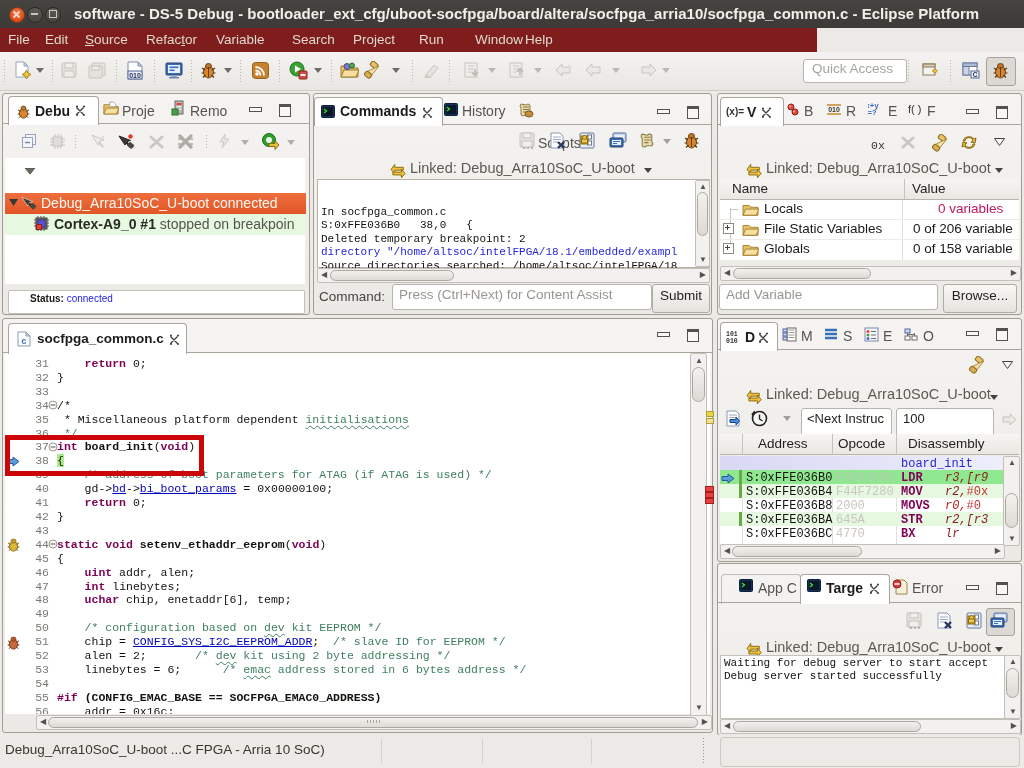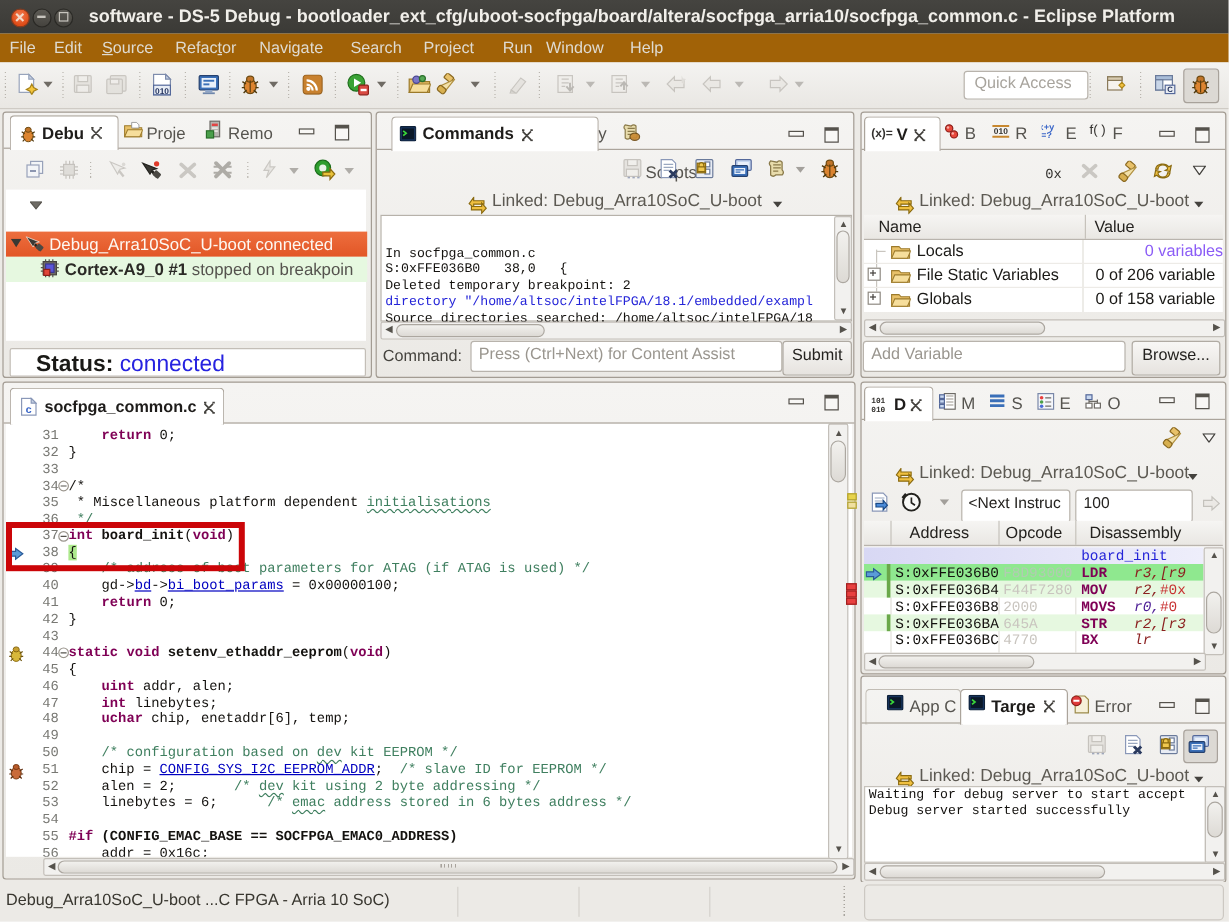--- a/index.html
+++ b/index.html
@@ -2,21 +2,21 @@
 <html><head>
 <meta charset="utf-8">
 <style>
 html,body{margin:0;padding:0;}
 #root{position:relative;width:1024px;height:768px;overflow:hidden;
   font-family:"Liberation Sans",sans-serif;background:#ECEAE6;}
 .abs{position:absolute;}
 .mono{font-family:"Liberation Mono",monospace;}
 #titlebar{left:0;top:0;width:1024px;height:28px;
   background:linear-gradient(#454440,#3B3A36);color:#F2F0EA;}
-#menubar{left:0;top:28px;width:1024px;height:24px;background:#a16207;color:#DFDBD2;}
+#menubar{left:0;top:28px;width:817px;height:24px;background:#7f1d1d;color:#DFDBD2;}
 .menuitem{position:absolute;top:4px;font-size:13.5px;}
 #toolbar{left:0;top:52px;width:1024px;height:38px;
   background:linear-gradient(#F4F3F1,#E9E7E3);border-bottom:1px solid #CFCBC5;}
 .tsep{position:absolute;top:8px;width:1px;height:22px;
   background:repeating-linear-gradient(to bottom,#b9b5ae 0 1px,transparent 1px 3px);}
 .panel{position:absolute;border:1px solid #A39C93;border-radius:3px;
   background:linear-gradient(#F5F4F2,#EBE9E5);}
 .pcontent{position:absolute;background:#fff;border:1px solid #B7B2AA;}
 .tab{position:absolute;top:3px;height:26px;font-size:14px;color:#3C3A36;}
 .atab{position:absolute;top:2px;height:28px;background:#fff;
@@ -57,25 +57,25 @@
   <div class="abs" style="left:45px;top:7px;width:14px;height:14px;border-radius:50%;
     background:linear-gradient(#5D5B55,#45433E);border:1px solid #2A2925;"></div>
   <div class="abs" style="left:49px;top:10px;width:6px;height:6px;border:1.5px solid #C8C5BE;"></div>
   <div class="abs" style="left:74px;top:5px;font-size:15px;font-weight:bold;color:#F1EFEA;letter-spacing:0px;">software - DS-5 Debug - bootloader_ext_cfg/uboot-socfpga/board/altera/socfpga_arria10/socfpga_common.c - Eclipse Platform</div>
 </div>
 <div class="abs" id="menubar">
   <div class="menuitem" style="left:8px;">File</div>
   <div class="menuitem" style="left:45px;">Edit</div>
   <div class="menuitem" style="left:85px;"><span style="text-decoration:underline">S</span>ource</div>
   <div class="menuitem" style="left:146px;">Refac<span style="text-decoration:underline">t</span>or</div>
-  <div class="menuitem" style="left:216px;">Navigate</div>
+  <div class="menuitem" style="left:216px;">Variable</div>
   <div class="menuitem" style="left:292px;">Search</div>
   <div class="menuitem" style="left:353px;">Project</div>
   <div class="menuitem" style="left:419px;">Run</div>
-  <div class="menuitem" style="left:455px;">Window</div>
+  <div class="menuitem" style="left:475px;">Window</div>
   <div class="menuitem" style="left:525px;">Help</div>
 </div>
 <div class="abs" id="toolbar">
   <div class="tsep" style="left:4px;"></div>
   <svg class="ibtn" style="left:14px;top:9px;" width="18" height="18" viewBox="0 0 18 18">
     <path d="M2 1 h8 l4 4 v11 H2z" fill="#fff" stroke="#98a4bc"></path>
     <path d="M10 1 l4 4 h-4z" fill="#C9D4E6" stroke="#98a4bc"></path>
     <path d="M12.5 9 l1.5 3 3 1.5 -3 1.5 -1.5 3 -1.5-3 -3-1.5 3-1.5z" fill="#F5C63C" stroke="#A8841A"></path>
   </svg>
   <svg class="ibtn" style="left:36px;top:16px;" width="8" height="6">
@@ -310,26 +310,26 @@
   <div class="abs" style="left:2px;top:120px;width:301px;height:21px;background:#E6F8E0;overflow:hidden;">
     <div class="abs" style="left:49px;top:2px;font-size:14px;color:#2B2A26;white-space:nowrap;"><b>Cortex-A9_0 #1</b> <span style="color:#55534E;">stopped on breakpoin</span></div>
   </div>
   <svg class="abs" style="left:30px;top:121px;" width="17" height="17" viewBox="0 0 17 17">
     <rect x="3" y="3" width="11" height="11" fill="#6E6B66" stroke="#44423E"></rect>
     <path d="M5 1v2M8 1v2M11 1v2M5 14v2M8 14v2M11 14v2M1 5h2M1 8h2M1 11h2M14 5h2M14 8h2M14 11h2" stroke="#55524C"></path>
     <rect x="5" y="5" width="7" height="7" fill="#5A55D8" stroke="#3A3690"></rect>
     <rect x="3.5" y="9.5" width="5" height="5" fill="#E04438" stroke="#8E1F1A"></rect>
   </svg>
   <div class="abs" style="left:5px;top:196px;width:295px;height:22px;background:#fff;border:1px solid #C3BEB7;border-radius:2px;"></div>
-  <div class="abs" style="left:27px;top:199px;font-size:19px;color:#1A1916;"><b>Status:</b> <span style="color:#2622E0;">connected</span></div>
+  <div class="abs" style="left:27px;top:199px;font-size:10px;color:#1A1916;"><b>Status:</b> <span style="color:#2622E0;">connected</span></div>
 </div>
 
 <div class="panel" style="left:313px;top:93px;width:397px;height:220px;">
   <div class="tabline" style="top:30px;"></div>
-  <div class="atab" style="left:12px;width:127px;top:3px;height:28px;padding-left:44px;">
+  <div class="atab" style="left:0;width:127px;top:3px;height:28px;">
     <svg class="abs" style="left:6px;top:7px;" width="14" height="13" viewBox="0 0 14 13">
       <rect x="0.5" y="0.5" width="13" height="12" rx="1" fill="#16325A" stroke="#0E2038"></rect>
       <rect x="2" y="2" width="10" height="9" fill="#0A1828"></rect>
       <path d="M3 4 l2.5 2 L3 8" stroke="#3AD83A" stroke-width="1.4" fill="none"></path>
     </svg>
     <span class="abs" style="left:25px;top:5px;color:#1E1C1A;font-weight:bold;">Commands</span>
     <svg class="abs" style="left:107px;top:9px;" width="11" height="11" viewBox="0 0 11 11">
       <path d="M1.5 2.5 L8.5 9.5 M8.5 2.5 L1.5 9.5 M1 1.5h2M8 1.5h2M1 10h2M8 10h2" stroke="#44423E" stroke-width="1.4" fill="none"></path>
         </svg>
   </div>
@@ -498,21 +498,21 @@
     <div class="abs" style="left:182px;top:0;width:1px;height:60px;background:#E2DFDA;"></div>
     <div class="abs" style="left:10px;top:8px;width:1px;height:40px;background:#C9C5BF;"></div>
     <div class="abs" style="left:10px;top:9px;width:8px;height:1px;background:#C9C5BF;"></div>
     <div class="abs" style="left:0;top:19px;width:299px;height:1px;background:#EDEBE7;"></div>
     <div class="abs" style="left:0;top:39px;width:299px;height:1px;background:#EDEBE7;"></div>
     <svg class="abs" style="left:22px;top:2px;" width="17" height="15" viewBox="0 0 19 17">
       <path d="M1 4 h7 l2 2 h8 v9 H1z" fill="#E8C169" stroke="#9C7A2A"></path>
       <path d="M1 15 L4 8 h15 l-3 7z" fill="#F6DE9C" stroke="#9C7A2A"></path>
     </svg>
     <span class="abs" style="left:44px;top:1px;font-size:13.5px;color:#1A1916;">Locals</span>
-    <span class="abs" style="left:234px;top:1px;font-size:13.5px;color:#8b5cf6;white-space:nowrap;">0 variables</span>
+    <span class="abs" style="left:218px;top:1px;font-size:13.5px;color:#be185d;white-space:nowrap;">0 variables</span>
     <div class="abs" style="left:3px;top:23px;width:9px;height:9px;border:1px solid #8F8A82;background:#fff;"></div>
     <div class="abs" style="left:5px;top:27px;width:5px;height:1px;background:#44423E;"></div>
     <div class="abs" style="left:7px;top:25px;width:1px;height:5px;background:#44423E;"></div>
     <svg class="abs" style="left:22px;top:22px;" width="17" height="15" viewBox="0 0 19 17">
       <path d="M1 4 h7 l2 2 h8 v9 H1z" fill="#E8C169" stroke="#9C7A2A"></path>
       <path d="M1 15 L4 8 h15 l-3 7z" fill="#F6DE9C" stroke="#9C7A2A"></path>
     </svg>
     <span class="abs" style="left:44px;top:21px;font-size:13.5px;color:#1A1916;">File Static Variables</span>
     <span class="abs" style="left:193px;top:21px;font-size:13.5px;color:#1A1916;white-space:nowrap;">0 of 206 variable</span>
     <div class="abs" style="left:3px;top:43px;width:9px;height:9px;border:1px solid #8F8A82;background:#fff;"></div>
@@ -765,21 +765,21 @@
     <div class="abs" style="left:0;top:28px;width:283px;height:14px;background:#E6F8E0;">
       <span class="abs" style="left:26px;top:1px;color:#14120F;">S:0xFFE036B4</span>
       <span class="abs" style="left:116px;top:1px;color:#C9C5BF;">F44F7280</span>
       <span class="abs" style="left:181px;top:1px;color:#7F0055;font-weight:bold;">MOV</span>
       <span class="abs" style="left:225px;top:1px;"><span style="color:#8B2020;font-style:italic;">r2,</span><span style="color:#C83232;">#0x</span></span>
         </div>
     <div class="abs" style="left:0;top:42px;width:283px;height:14px;">
       <span class="abs" style="left:26px;top:1px;color:#14120F;">S:0xFFE036B8</span>
       <span class="abs" style="left:116px;top:1px;color:#C9C5BF;">2000</span>
       <span class="abs" style="left:181px;top:1px;color:#7F0055;font-weight:bold;">MOVS</span>
-      <span class="abs" style="left:225px;top:1px;"><span style="color:#4c1d95;font-style:italic;">r0,</span><span style="color:#C83232;">#0</span></span>
+      <span class="abs" style="left:225px;top:1px;"><span style="color:#b91c1c;font-style:italic;">r0,</span><span style="color:#C83232;">#0</span></span>
         </div>
     <div class="abs" style="left:0;top:56px;width:283px;height:14px;background:#E6F8E0;">
       <span class="abs" style="left:26px;top:1px;color:#14120F;">S:0xFFE036BA</span>
       <span class="abs" style="left:116px;top:1px;color:#C9C5BF;">645A</span>
       <span class="abs" style="left:181px;top:1px;color:#7F0055;font-weight:bold;">STR</span>
       <span class="abs" style="left:225px;top:1px;color:#8B2020;font-style:italic;">r2,[r3</span>
         </div>
     <div class="abs" style="left:0;top:70px;width:283px;height:14px;">
       <span class="abs" style="left:26px;top:1px;color:#14120F;">S:0xFFE036BC</span>
       <span class="abs" style="left:116px;top:1px;color:#C9C5BF;">4770</span>

